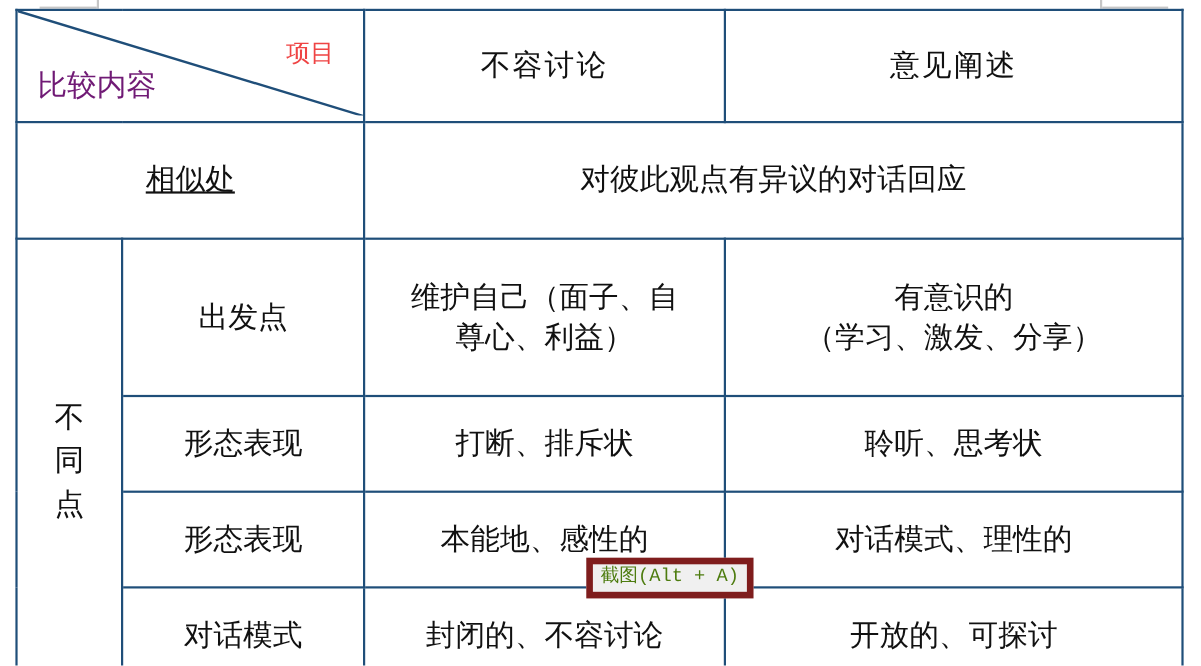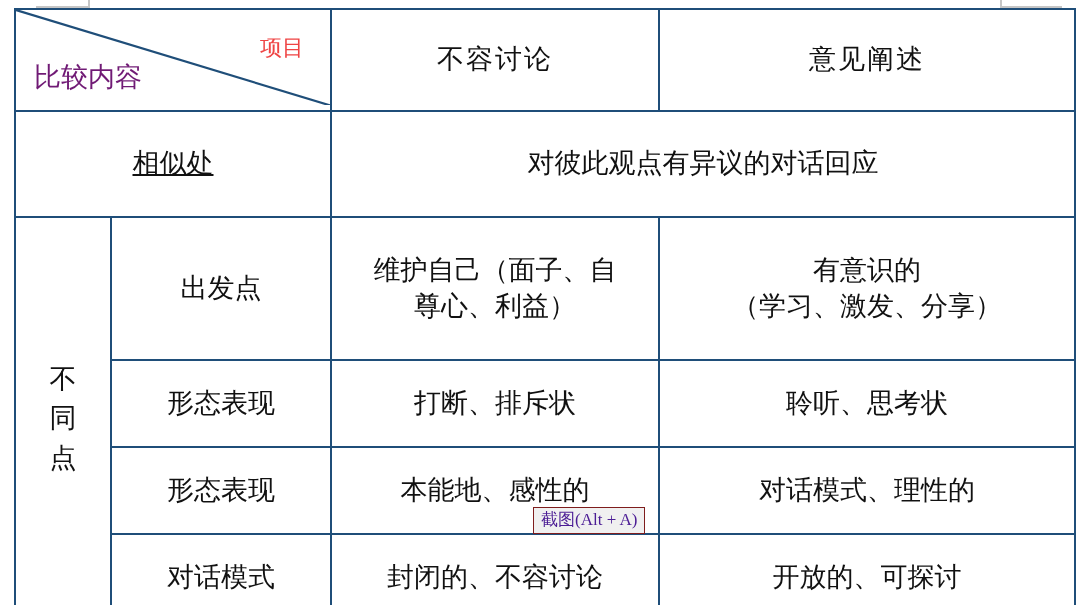--- a/index.html
+++ b/index.html
@@ -136,27 +136,27 @@
 
   .two-line span { display: block; }
 
   
   #tooltip {
     position: absolute;
     left: 533px;
     top: 507px;
     padding: 1px 7px 3px 7px;
     background: #f0f0f0;
-    border: 1px solid #7f1d1d;
-    color: #4c1d95;
+    border: 6px solid #7f1d1d;
+    color: #4d7c0f;
     font-size: 17px;
     line-height: 1.25;
     white-space: nowrap;
     z-index: 40;
-    font-family: Liberation Serif, serif;
+    font-family: Liberation Mono, monospace;
   }
 </style>
 </head>
 <body>
 
 <div id="top-strip">
   <div class="seg" style="left:36px;  width:52px;"></div>
   <div class="tick" style="left:88px;"></div>
   <div class="seg" style="left:1002px; width:60px;"></div>
   <div class="tick" style="left:1000px;"></div>

